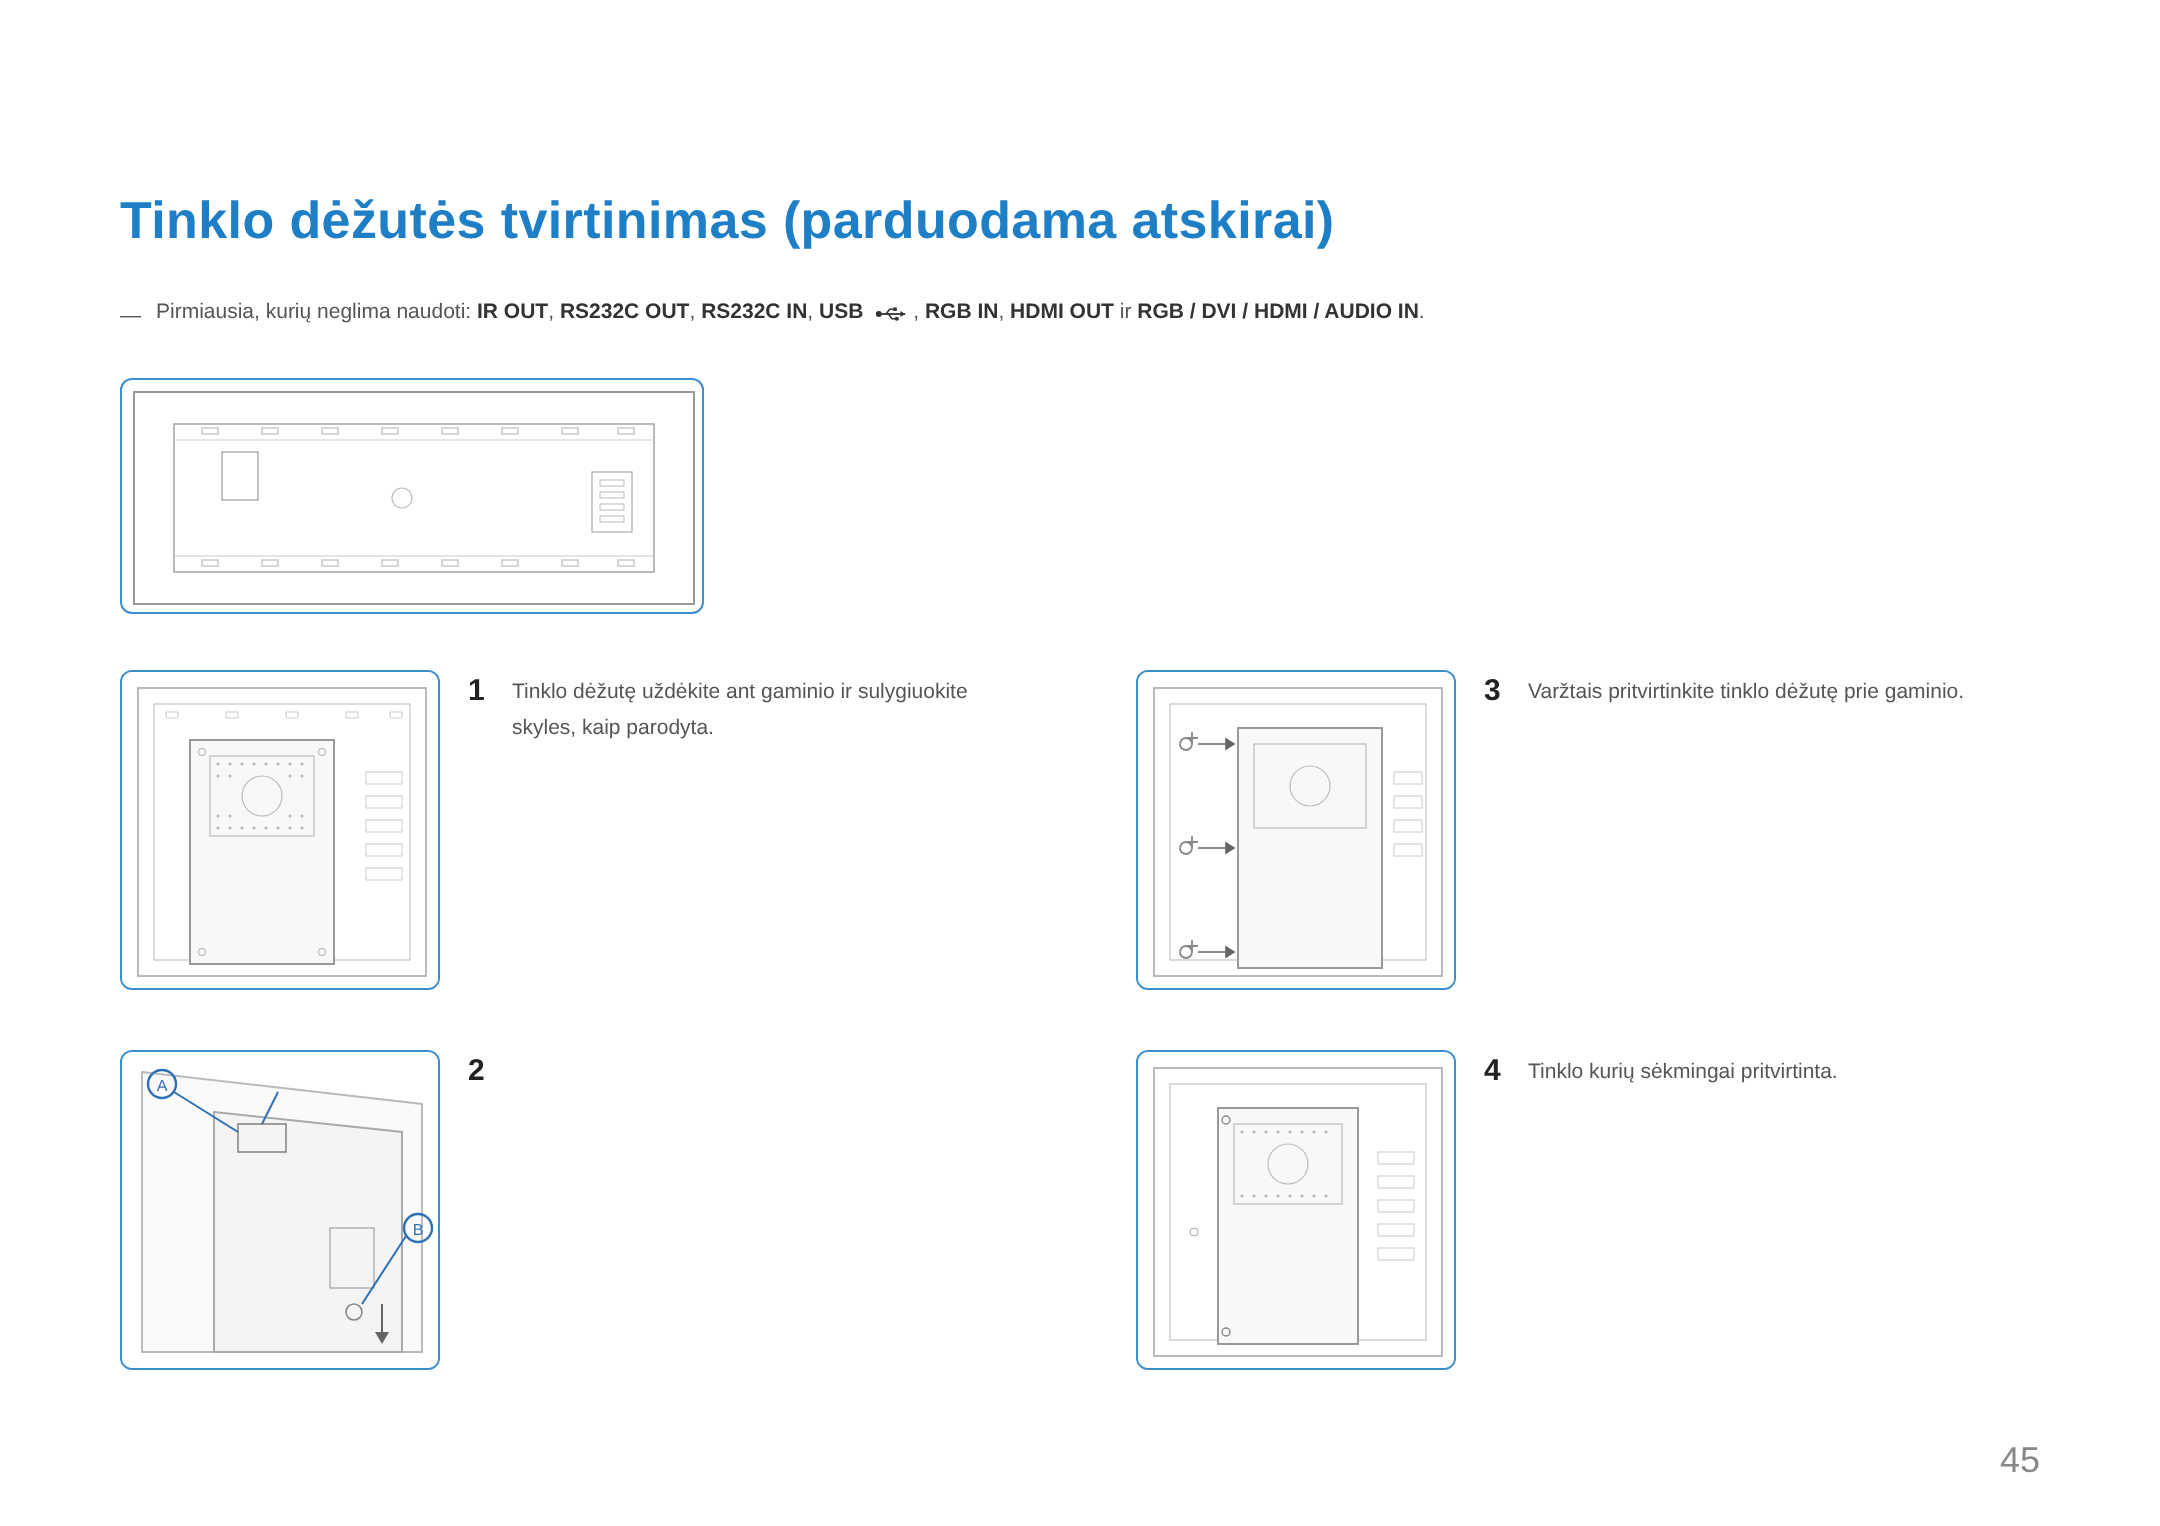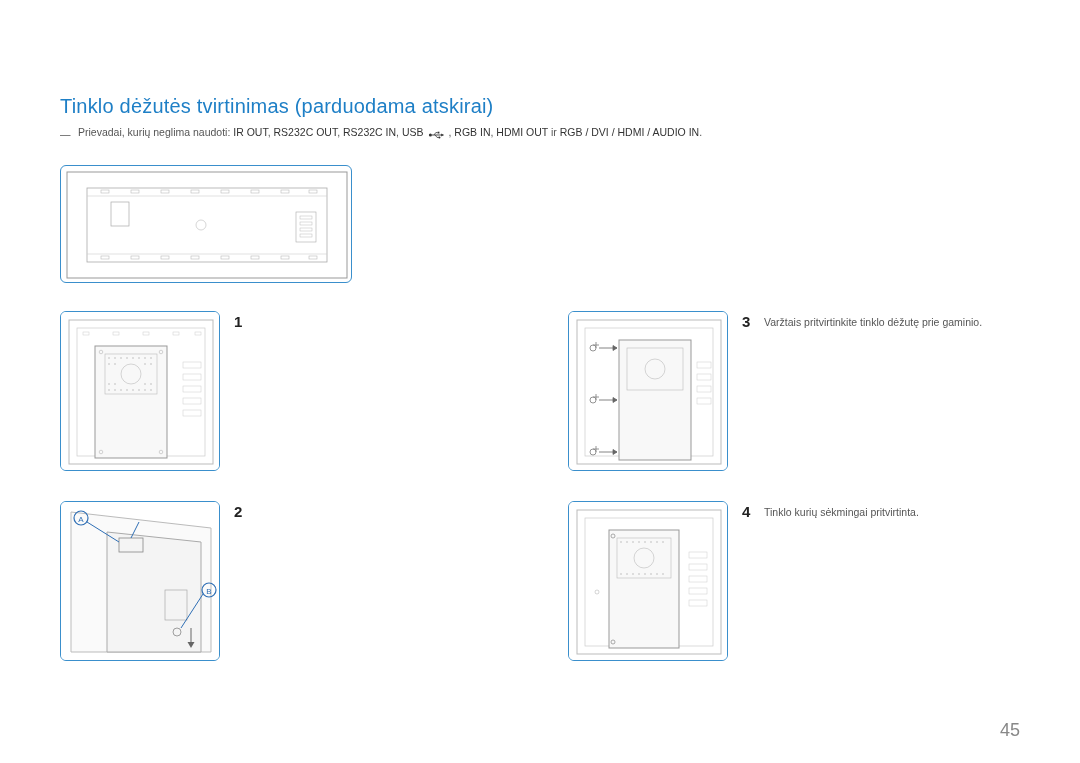--- a/index.html
+++ b/index.html
@@ -7,40 +7,40 @@
     width: 1080px;
     height: 763px;
     background: #fff;
     font-family: Arial, Helvetica, sans-serif;
     color: #4a4a4a;
     position: relative;
     padding: 95px 60px 0 60px;
   }
   .title {
     color: #1e7fc6;
-    font-size: 20px;
-    font-weight: 400;
+    font-size: 26px;
+    font-weight: 700;
     letter-spacing: 0.2px;
-    margin-bottom: 6px;
+    margin-bottom: 22px;
   }
   .note-block {
     display: flex;
     font-size: 10.5px;
     color: #555;
     line-height: 1.6;
     margin-bottom: 22px;
   }
   .note-dash {
     width: 18px;
     flex-shrink: 0;
     text-align: left;
     padding-top: 2px;
   }
   .note-body { flex: 1; }
-  .bold { font-weight: normal; color: #333; text-align: center; }
+  .bold { font-weight: bold; color: #333; text-align: center; }
   .usb-icon {
     display: inline-block;
     width: 18px;
     height: 10px;
     vertical-align: middle;
     margin: 0 2px;
   }
 
   .product-diagram {
     width: 292px;
@@ -112,21 +112,21 @@
 </style>
 </head>
 <body>
 
 <h1 class="title">Tinklo dėžutės tvirtinimas (parduodama atskirai)</h1>
 
 <div class="note-block">
   <div class="note-dash">―</div>
   <div class="note-body">
     <div>
-      <span>Prievadai, kurių neglima naudoti: </span><span class="bold">IR OUT</span><span>, </span><span class="bold">RS232C OUT</span><span>, </span><span class="bold">RS232C IN</span><span>, </span><span class="bold">USB</span>
+      <span>Pirmiausia, kurių neglima naudoti: </span><span class="bold">IR OUT</span><span>, </span><span class="bold">RS232C OUT</span><span>, </span><span class="bold">RS232C IN</span><span>, </span><span class="bold">USB</span>
       <span class="usb-icon">
         <svg viewBox="0 0 30 14" width="18" height="10">
           <circle cx="4" cy="7" r="2.5" fill="#333"></circle>
           <line x1="6" y1="7" x2="26" y2="7" stroke="#333" stroke-width="1.5"></line>
           <polygon points="26,7 22,4.5 22,9.5" fill="#333"></polygon>
           <path d="M10 7 L13 3 L16 3" stroke="#333" stroke-width="1.3" fill="none"></path>
           <rect x="16" y="1.5" width="3" height="3" fill="#333"></rect>
           <path d="M12 7 L15 11 L18 11" stroke="#333" stroke-width="1.3" fill="none"></path>
           <circle cx="19" cy="11" r="1.7" fill="#333"></circle>
         </svg>
@@ -227,20 +227,21 @@
           <rect x="122" y="50" width="18" height="6"></rect>
             <rect x="122" y="62" width="18" height="6"></rect>
             <rect x="122" y="74" width="18" height="6"></rect>
             <rect x="122" y="86" width="18" height="6"></rect>
             <rect x="122" y="98" width="18" height="6"></rect>
         </g>
       </svg>
     </div>
     <div class="step-text">
       <div class="step-num">1</div>
+      <div class="step-desc">Tinklo dėžutę uždėkite ant gaminio ir sulygiuokite skyles, kaip parodyta.</div>
     </div>
   </div>
 
   <div class="step-row">
     <div class="thumb">
       <svg viewBox="0 0 160 160" width="160" height="160">
         <rect x="0" y="0" width="160" height="160" fill="#fff"></rect>
         <rect x="8" y="8" width="144" height="144" fill="none" stroke="#bbb" stroke-width="1"></rect>
         <rect x="16" y="16" width="128" height="128" fill="none" stroke="#ccc" stroke-width="0.7"></rect>
         <rect x="50" y="28" width="72" height="120" fill="#f8f8f8" stroke="#999" stroke-width="1"></rect>

